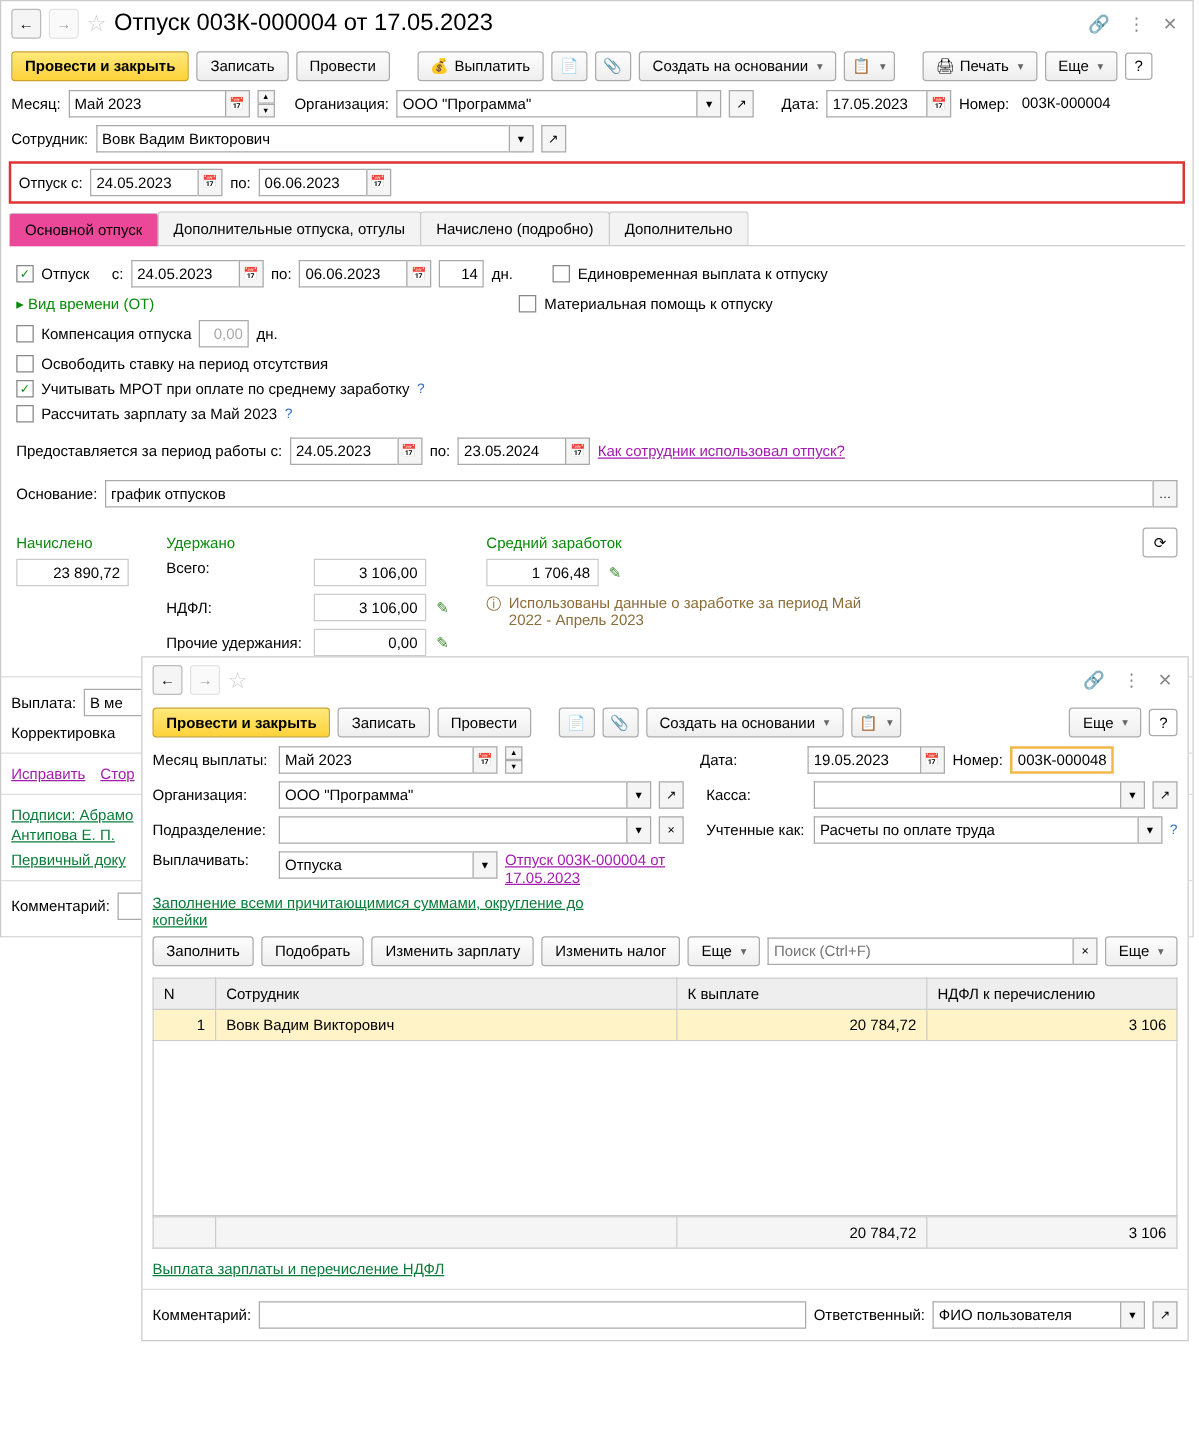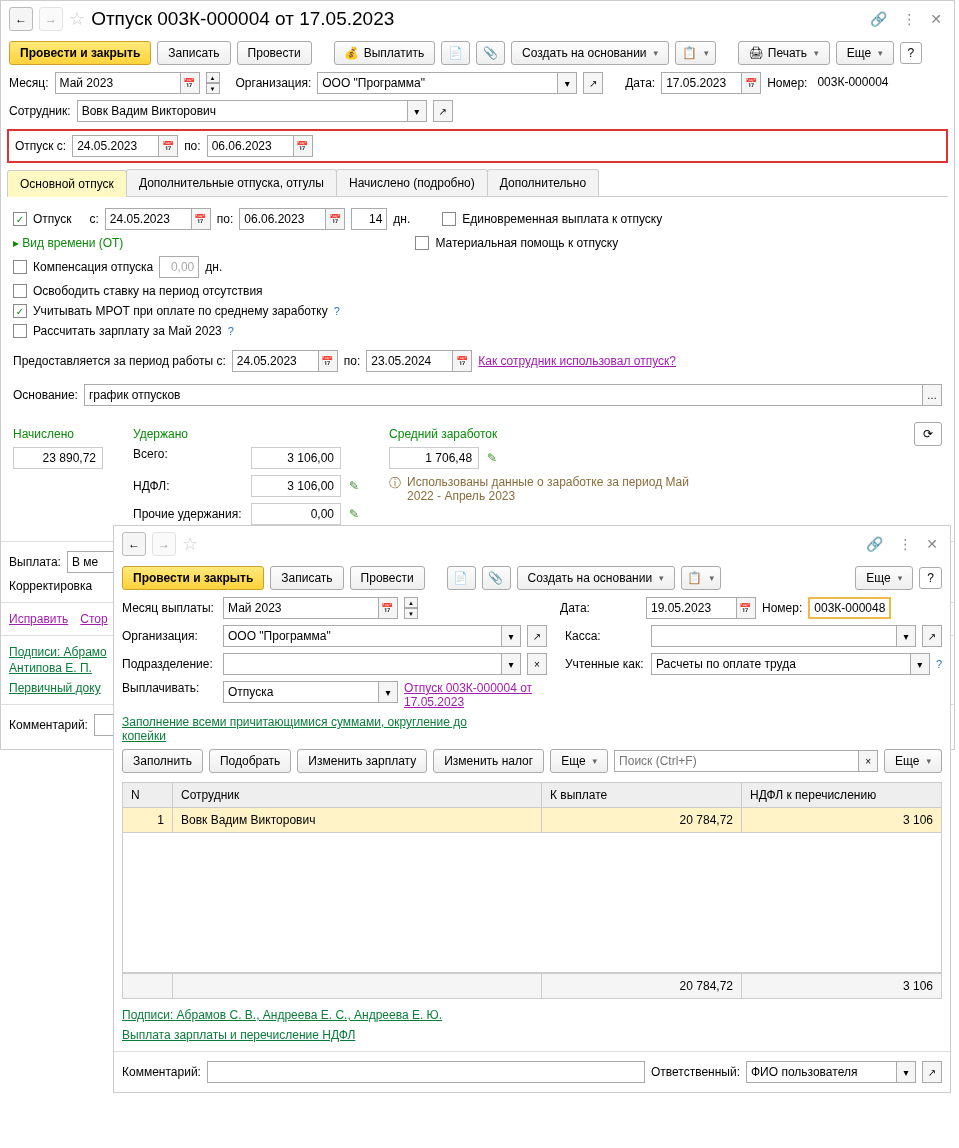--- a/index.html
+++ b/index.html
@@ -24,21 +24,21 @@
 .lbl { white-space: nowrap; }
 .inp { border: 1px solid #aaa; padding: 3px 4px; background: #fff; height: 22px; }
 .inpgrp { display: flex; align-items: center; }
 .inpgrp .inp { border-right: none; }
 .inpbtn { width: 20px; height: 22px; border: 1px solid #aaa; background: #f5f5f5; display: flex; align-items: center; justify-content: center; cursor: pointer; font-size: 10px; }
 .spin { display: flex; flex-direction: column; }
 .spin .sb { width: 14px; height: 11px; border: 1px solid #aaa; background: #f5f5f5; font-size: 6px; display: flex; align-items: center; justify-content: center; cursor: pointer; }
 .redbox { border: 2px solid #d33; padding: 4px 6px; margin: 4px 6px; display: flex; align-items: center; gap: 6px; }
 .tabs { display: flex; border-bottom: 1px solid #ccc; margin: 6px 6px 0; }
 .tab { padding: 6px 12px; border: 1px solid #ccc; border-bottom: none; background: #f3f3f3; cursor: pointer; margin-right: -1px; border-radius: 3px 3px 0 0; }
-.tab.active { background: #fef9c3; position: relative; top: 1px; }
+.tab.active { background: #ec4899; position: relative; top: 1px; }
 .tabcontent { padding: 8px 12px; }
 .cbrow { display: flex; align-items: center; gap: 6px; padding: 3px 0; }
 .cb { width: 14px; height: 14px; border: 1px solid #888; display: inline-flex; align-items: center; justify-content: center; font-size: 10px; background: #fff; }
 .cb.checked { color: #0a8a0a; }
 .viewtime { color: #0a8a0a; cursor: pointer; }
 .viewtime::before { content: "▸ "; }
 .link { color: #a21caf; text-decoration: underline; cursor: pointer; }
 .glink { color: #0a7c3a; text-decoration: underline; cursor: pointer; }
 .calc-head { color: #0a8a0a; }
 .calcsec { display: flex; gap: 30px; padding: 10px 12px; }
@@ -409,23 +409,20 @@
         <td style="width:50px"></td>
         <td></td>
         <td style="width:200px;text-align:right">20 784,72</td>
         <td style="width:200px;text-align:right">3 106</td>
       </tr>
     </tbody>
       </table>
   </div>
 
   <div class="formrow">
-      <span class="glink">Подписи: Абрамов С. В., Андреева Е. С., Андреева Е. Ю.</span>
-    </div>
-  <div class="formrow">
       <span class="glink">Выплата зарплаты и перечисление НДФЛ</span>
     </div>
   <hr class="hr">
   <div class="formrow">
     <span class="lbl">Комментарий:</span>
     <span class="inp" style="flex:1"></span>
     <span class="lbl">Ответственный:</span>
     <div class="inpgrp">
       <span class="inp" style="width:150px">ФИО пользователя</span>
       <span class="inpbtn">▾</span>

